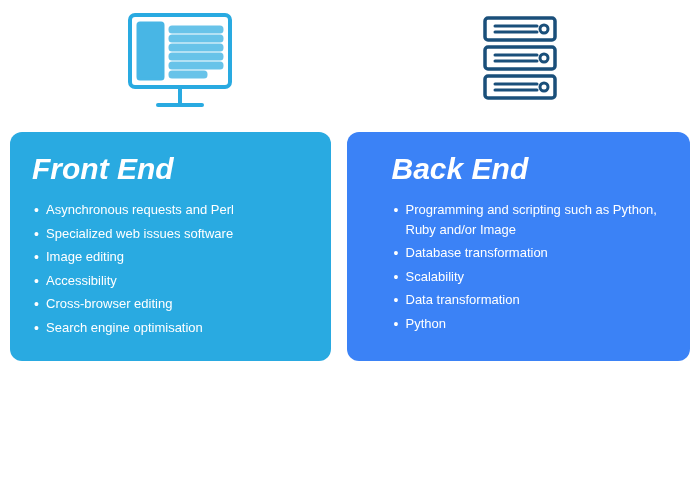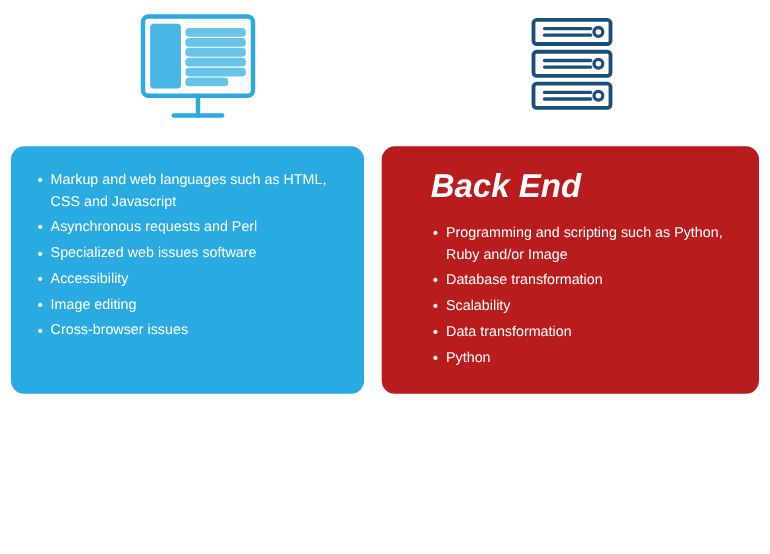--- a/index.html
+++ b/index.html
@@ -48,21 +48,21 @@
       border-radius: 12px;
       padding: 20px 22px 20px 22px;
       color: #fff;
     }
 
     .card-front {
       background-color: #29aae1;
     }
 
     .card-back {
-      background-color: #b91c1c;
+      background-color: #3b82f6;
       padding-left: 45px;
     }
 
     .card-title {
       font-size: 30px;
       font-weight: 900;
       margin-bottom: 14px;
       font-style: italic;
     }
 
@@ -146,27 +146,28 @@
           <circle cx="84" cy="77" r="4" fill="none" stroke="#1a4f7a" stroke-width="3"></circle>
         </svg>
       </div>
     </div>
 
   </div>
 
   <div class="cards-row">
 
     <div class="card card-front">
+      <div class="card-title">Front End</div>
       <ul>
-      <li>Markup and web languages such as HTML, CSS and Javascript</li>
           <li>Asynchronous requests and Perl</li>
           <li>Specialized web issues software</li>
+          <li>Image editing</li>
           <li>Accessibility</li>
-          <li>Image editing</li>
-          <li>Cross-browser issues</li>
+          <li>Cross-browser editing</li>
+          <li>Search engine optimisation</li>
         </ul>
     </div>
 
     <div class="card card-back">
       <div class="card-title">Back End</div>
       <ul>
       <li>Programming and scripting such as Python, Ruby and/or Image</li>
           <li>Database transformation</li>
           <li>Scalability</li>
           <li>Data transformation</li>

